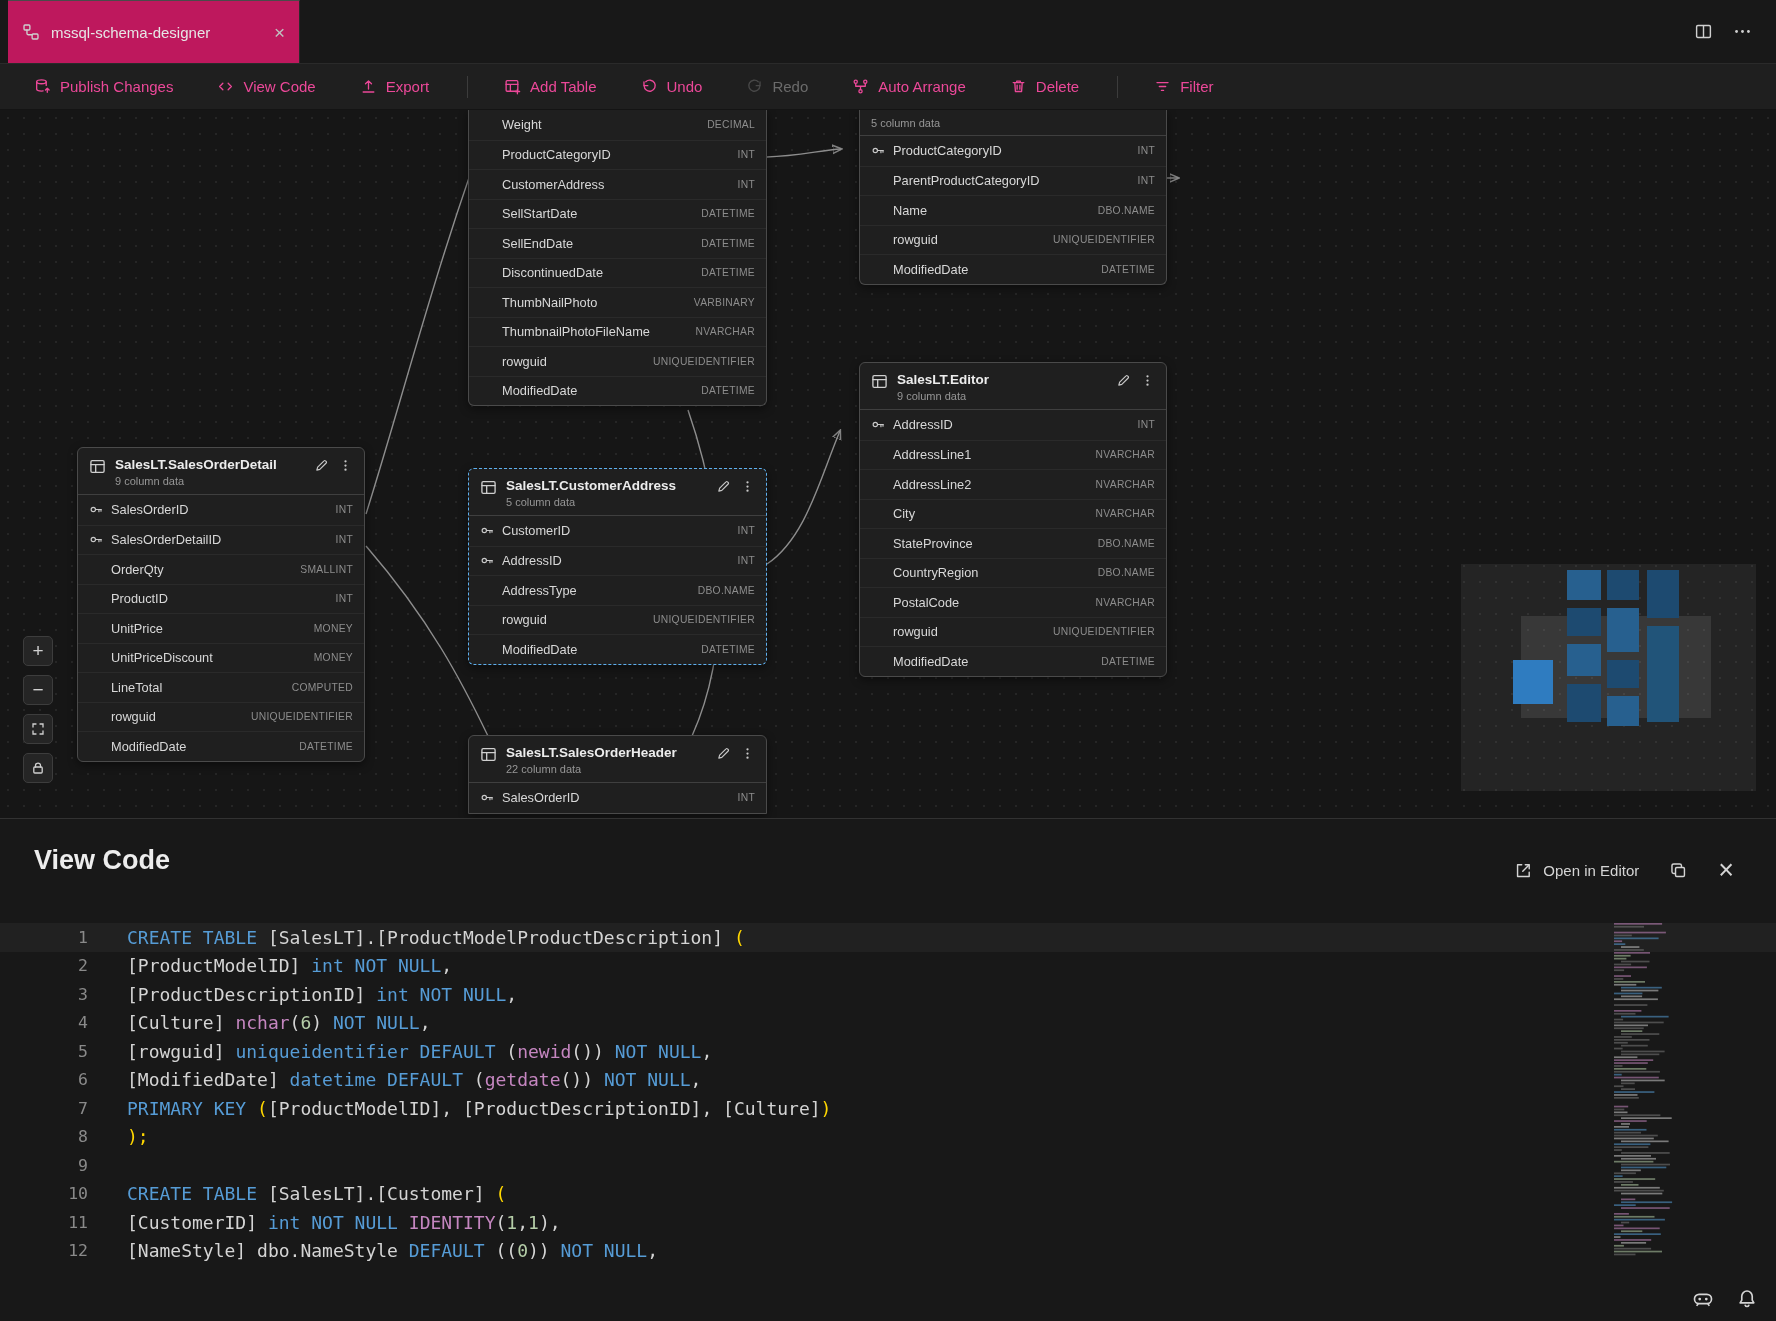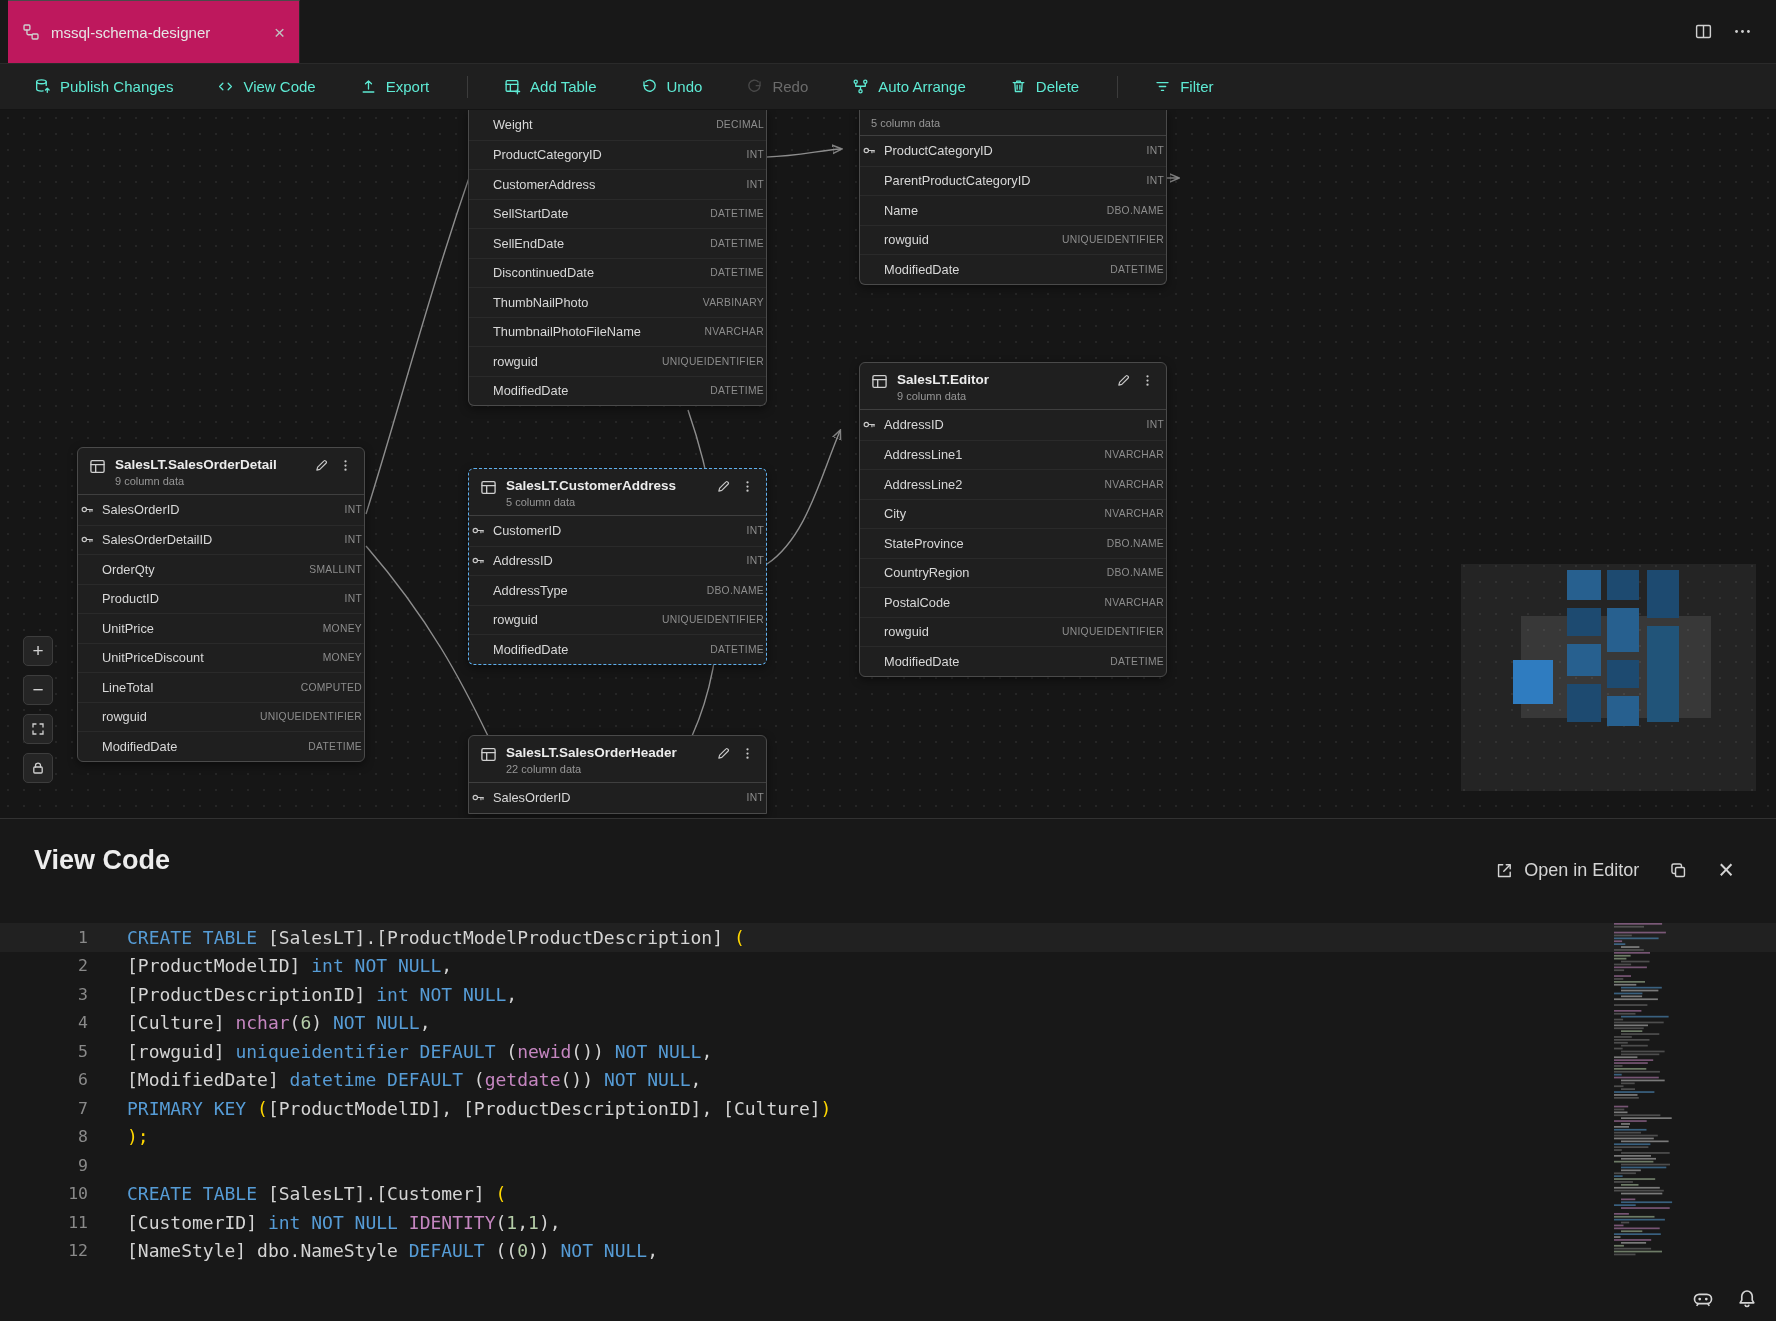--- a/index.html
+++ b/index.html
@@ -14,21 +14,21 @@
        font-size:15px;color:#e6e6e6;cursor:pointer;}
   .tab-icon svg{width:18px;height:18px;display:block;color:#cfcfcf;}
   .tab-label{white-space:nowrap;}
   .tab-close{margin-left:auto;font-size:19px;color:#c0c0c0;cursor:pointer;line-height:1;}
   .tabbar-actions{margin-left:auto;display:flex;align-items:center;gap:20px;padding-right:24px;color:#cfcfcf;}
   .tabbar-actions svg{width:19px;height:19px;display:block;cursor:pointer;}
 
   
   .toolbar{position:absolute;top:64px;left:0;width:100%;height:46px;background:#1f1f1f;display:flex;
            align-items:center;padding-left:24px;box-sizing:border-box;border-bottom:1px solid #141414;}
-  .tb-item{display:flex;align-items:center;gap:9px;font-size:15px;color:#5eead4;padding:6px 10px;
+  .tb-item{display:flex;align-items:center;gap:9px;font-size:15px;color:#ec4899;padding:6px 10px;
            border-radius:4px;margin-right:24px;cursor:pointer;white-space:nowrap;}
   .tb-item.disabled{color:#6b6b6b;}
   .tb-item.disabled svg{opacity:.55;}
   .tb-ico svg{width:17px;height:17px;display:block;}
   .tb-sep{width:1px;height:22px;background:#3c3c3c;margin:0 26px 0 4px;}
 
   
   .canvas{position:absolute;top:110px;left:0;width:1776px;height:708px;background:#161616;
           background-image:radial-gradient(#262626 1.1px,transparent 1.25px);background-size:16px 16px;
           overflow:hidden;}
@@ -41,21 +41,21 @@
   .table-card.clip-bottom{border-radius:6px 6px 0 0;}
   .table-card.selected{border:1px dashed #5eb0ef;}
   .card-header{display:flex;align-items:flex-start;gap:9px;padding:9px 11px 7px;border-bottom:1px solid #3f3f3f;}
   .card-header.sub-only{padding:4px 11px 6px;}
   .tbl-icon svg{width:17px;height:17px;display:block;color:#cfcfcf;margin-top:1px;}
   .hdr-text{flex:1;min-width:0;}
   .hdr-title{font-size:13.5px;font-weight:700;color:#ececec;white-space:nowrap;overflow:hidden;}
   .hdr-sub{font-size:11px;color:#969696;margin-top:3px;}
   .hdr-actions{display:flex;gap:9px;color:#c8c8c8;margin-top:1px;}
   .hdr-actions svg{width:15px;height:15px;display:block;cursor:pointer;}
-  .row{height:29.5px;display:flex;align-items:center;gap:7px;padding:0 2px;box-sizing:border-box;
+  .row{height:29.5px;display:flex;align-items:center;gap:7px;padding:0 11px;box-sizing:border-box;
        border-top:1px solid #2a2a2a;cursor:pointer;}
   .rows .row:first-child{border-top:none;}
   .key-slot{width:15px;height:15px;color:#c9c9c9;flex:none;}
   .key-slot svg{width:15px;height:15px;display:block;}
   .col-name{font-size:12.8px;color:#d8d8d8;white-space:nowrap;}
   .col-type{margin-left:auto;font-size:10.3px;color:#8d8d8d;letter-spacing:.3px;white-space:nowrap;}
 
   .zoom-stack{position:absolute;left:23px;top:526px;display:flex;flex-direction:column;gap:9px;}
   .zoom-btn{width:30px;height:30px;background:#252525;border:1px solid #3d3d3d;border-radius:5px;
             display:flex;align-items:center;justify-content:center;color:#d0d0d0;font-size:19px;
@@ -64,21 +64,21 @@
 
   .minimap{position:absolute;left:1461px;top:454px;width:295px;height:227px;background:rgba(130,130,130,.14);}
   .mm-viewport{position:absolute;background:rgba(190,190,190,.13);}
   .mm-block{position:absolute;}
 
   
   .code-panel{position:absolute;top:818px;left:0;width:100%;height:503px;background:#181818;
               border-top:1px solid #323232;}
   .panel-title{position:absolute;left:34px;top:26px;font-size:27px;font-weight:600;color:#ededed;}
   .panel-actions{position:absolute;right:42px;top:38px;display:flex;align-items:center;gap:30px;color:#d4d4d4;}
-  .open-editor{display:flex;align-items:center;gap:10px;font-size:18px;cursor:pointer;}
+  .open-editor{display:flex;align-items:center;gap:10px;font-size:15px;cursor:pointer;}
   .open-editor svg{width:19px;height:19px;display:block;}
   .panel-icon svg{width:19px;height:19px;display:block;cursor:pointer;}
   .panel-close{font-size:27px;line-height:1;cursor:pointer;color:#d4d4d4;}
   .code-area{position:absolute;left:0;top:104px;right:0;font-family:"DejaVu Sans Mono",monospace;font-size:18px;}
   .code-line{display:flex;height:28.5px;align-items:center;}
   .code-line.current{background:rgba(255,255,255,.045);}
   .ln{width:88px;text-align:right;color:#8a8a8a;font-size:16.5px;flex:none;
       font-family:"DejaVu Sans Mono",monospace;}
   .code-text{margin-left:39px;white-space:pre;}
   .k{color:#569cd6}.f{color:#c586c0}.n{color:#b5cea8}.p{color:#ffd700}.d{color:#d4d4d4}

